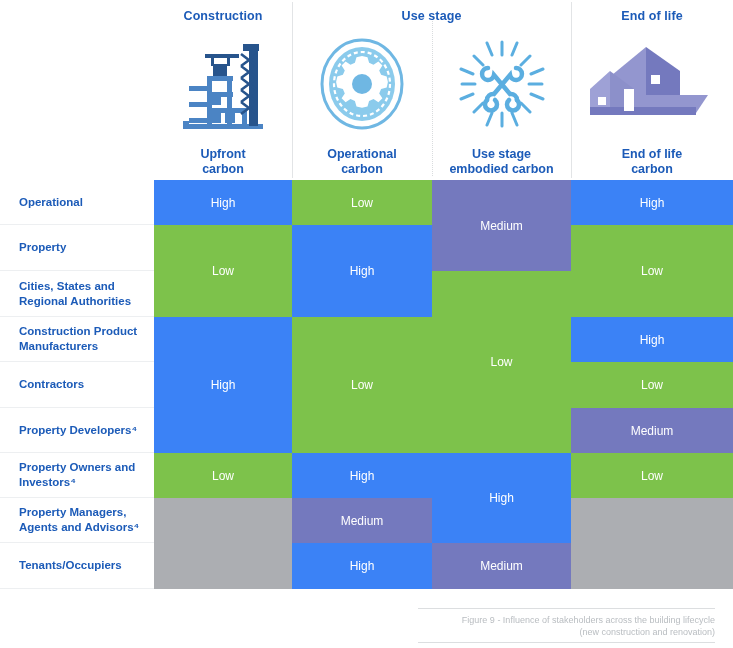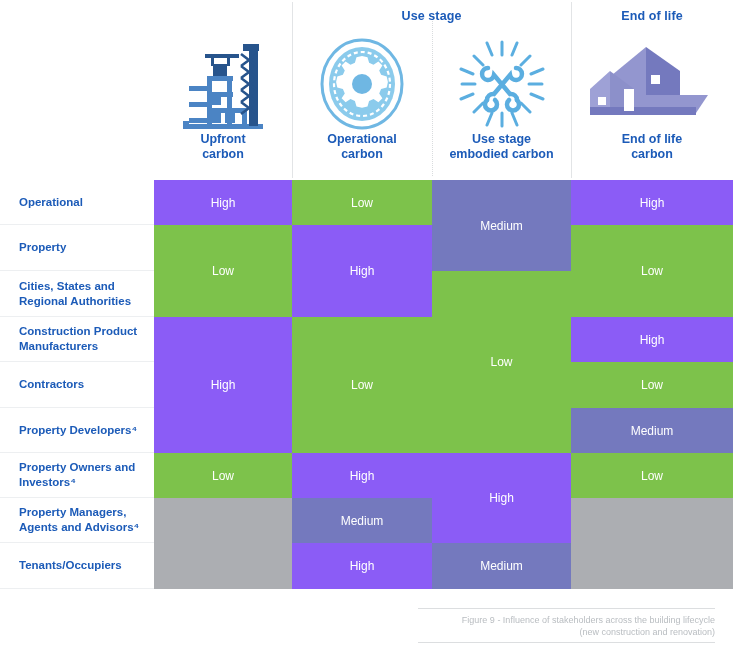--- a/index.html
+++ b/index.html
@@ -22,21 +22,21 @@
     font-size:12.5px;font-weight:bold;color:#1C5BB8;
     text-align:center;letter-spacing:.1px;
   }
   .grp-div{
     position:absolute;top:2px;width:0;height:176px;
     border-left:1px solid #E2E4E6;
   }
   .grp-div.dotted{border-left:1px dotted #D9DCDE;height:160px;top:16px;}
 
   .sub-title{
-    position:absolute;top:132px;
+    position:absolute;top:147px;
     font-size:12.5px;font-weight:bold;color:#1C5BB8;
     text-align:center;line-height:15px;
   }
 
   .icon-wrap{position:absolute;top:34px;height:100px;
     display:flex;align-items:center;justify-content:center;}
 
   
   .topbar{position:absolute;top:180px;height:4px;}
 
@@ -53,21 +53,21 @@
     background:#ffffff;
   }
 
   .cell{
     position:absolute;
     color:#ffffff;font-size:12px;
     display:flex;align-items:center;justify-content:center;
     box-sizing:border-box;
     text-align:center;
   }
-  .cell.high{background:#8b5cf6;}
+  .cell.high{background:#3b82f6;}
   .cell.low{background:#7DC24B;}
   .cell.medium{background:#7479BE;text-align:center;}
   .cell.na{background:#ACAEB2;}
 
   
   .caption{
     position:absolute;left:418px;top:608px;width:297px;
     font-size:9px;color:#B9BDC1;line-height:12px;
     text-align:right;
     border-top:1px solid #DCDEE0;
@@ -81,20 +81,21 @@
 <body>
 
 <div class="figure">
 
   <div class="header">
 
     <div class="grp-div" style="left:292px"></div>
     <div class="grp-div dotted" style="left:432px"></div>
     <div class="grp-div" style="left:571px"></div>
 
+    <div class="grp-title" style="left:154px;width:138px">Construction</div>
     <div class="grp-title" style="left:292px;width:279px">Use stage</div>
     <div class="grp-title" style="left:571px;width:162px">End of life</div>
 
     <div class="icon-wrap" style="left:154px;width:138px">
       <svg width="92" height="96" viewBox="0 0 92 96">
         <g fill="#4B84C4">
           <rect x="30" y="40" width="5" height="48"></rect>
           <rect x="50" y="40" width="5" height="48"></rect>
           <rect x="12" y="50" width="20" height="5"></rect>
           <rect x="12" y="66" width="20" height="5"></rect>

